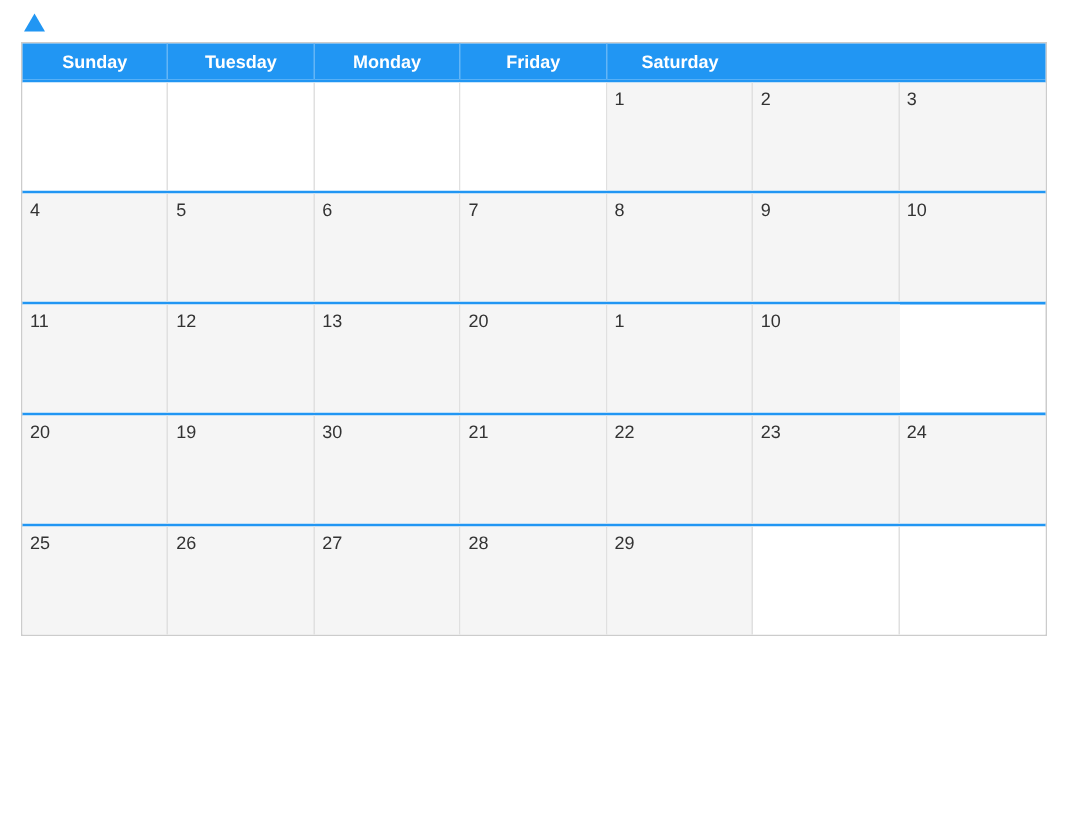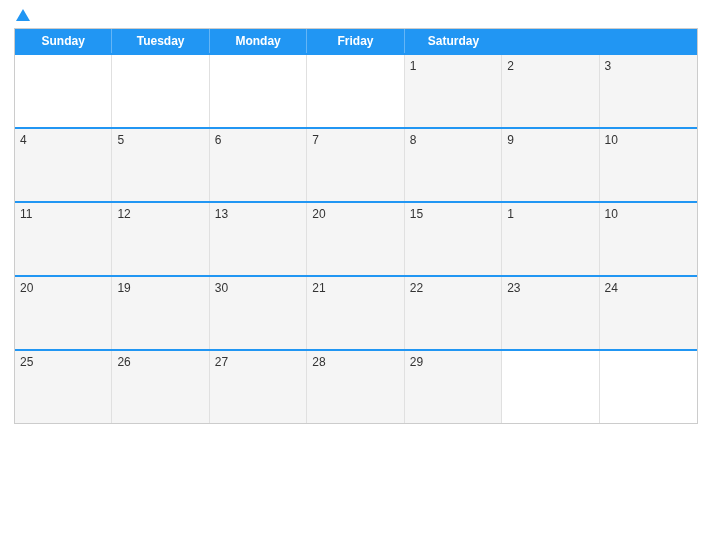--- a/index.html
+++ b/index.html
@@ -178,21 +178,20 @@
           <div class="cal-cell"><span class="cal-day-num">7</span></div>
           <div class="cal-cell"><span class="cal-day-num">8</span></div>
           <div class="cal-cell"><span class="cal-day-num">9</span></div>
           <div class="cal-cell"><span class="cal-day-num">10</span></div>
         </div>
         <div class="cal-week">
           <div class="cal-cell"><span class="cal-day-num">11</span></div>
           <div class="cal-cell"><span class="cal-day-num">12</span></div>
           <div class="cal-cell"><span class="cal-day-num">13</span></div>
           <div class="cal-cell"><span class="cal-day-num">20</span></div>
-          <div class="cal-cell"><span class="cal-day-num">15</span></div>
           <div class="cal-cell"><span class="cal-day-num">1</span></div>
           <div class="cal-cell"><span class="cal-day-num">10</span></div>
         </div>
         <div class="cal-week">
           <div class="cal-cell"><span class="cal-day-num">20</span></div>
           <div class="cal-cell"><span class="cal-day-num">19</span></div>
           <div class="cal-cell"><span class="cal-day-num">30</span></div>
           <div class="cal-cell"><span class="cal-day-num">21</span></div>
           <div class="cal-cell"><span class="cal-day-num">22</span></div>
           <div class="cal-cell"><span class="cal-day-num">23</span></div>

